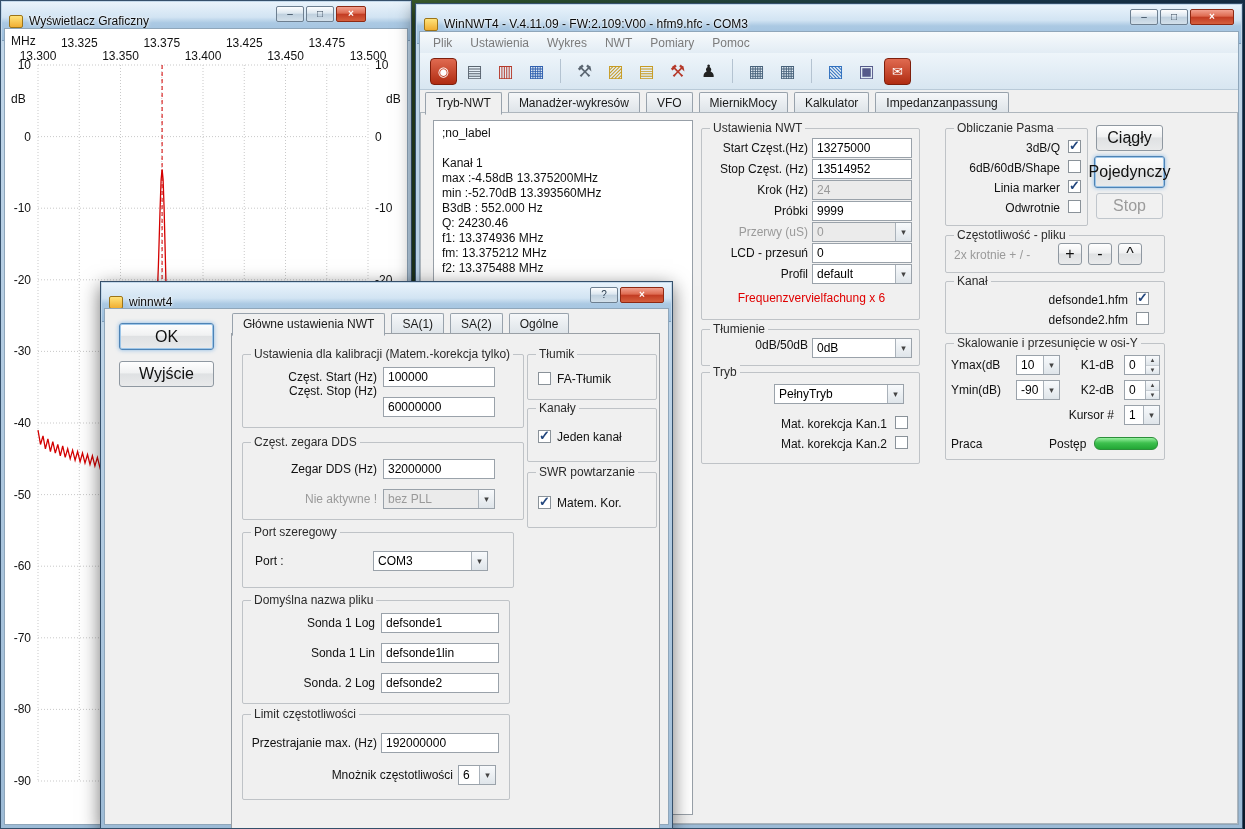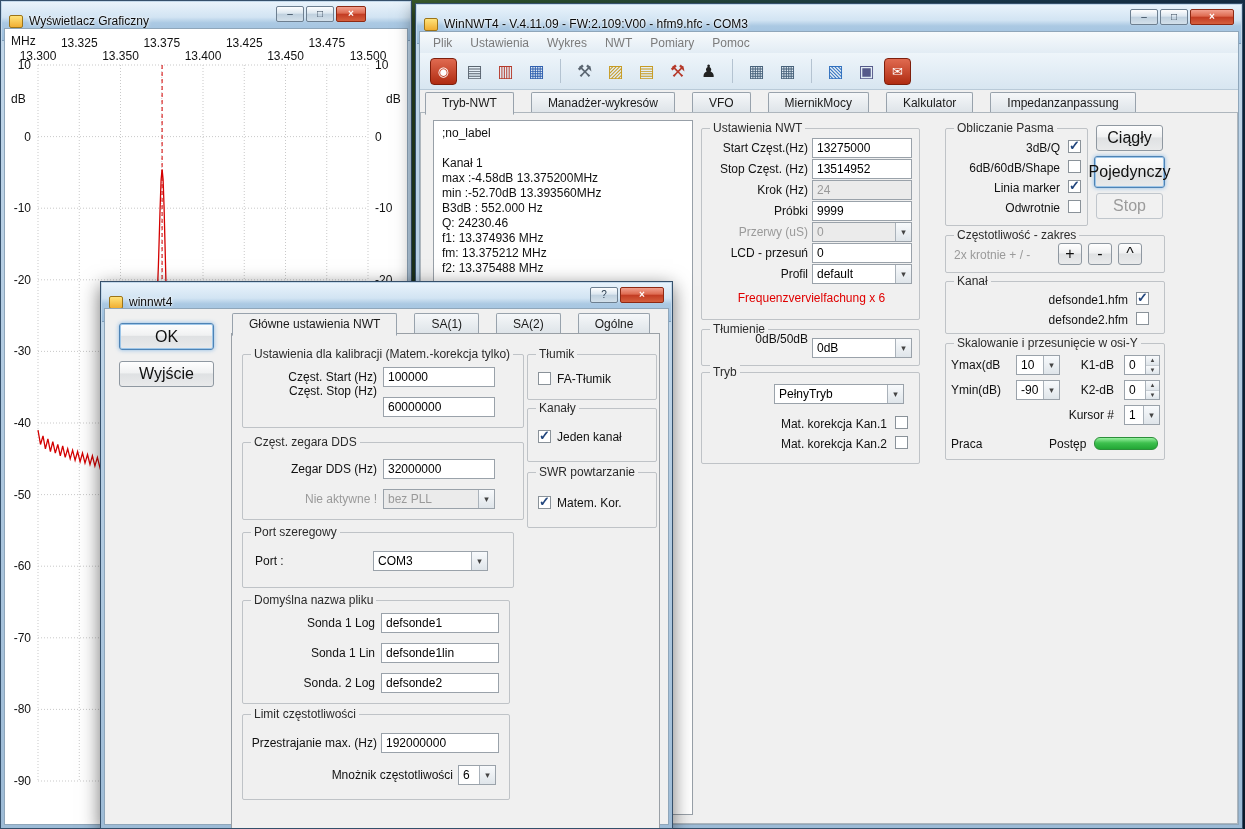--- a/index.html
+++ b/index.html
@@ -26,22 +26,22 @@
   .menu-bar { position:absolute; left:4px; right:4px; top:28px; height:21px; background:linear-gradient(#f7fafc,#e2ecf4); display:flex; align-items:center; padding-left:4px; }
   .menu-item { font-size:12px; color:#7b7b7b; padding:2px 9px; }
   .toolbar { position:absolute; left:4px; right:4px; top:49px; height:37px; background:linear-gradient(#eef5fa,#d8e6f1); border-bottom:1px solid #b9cad8; display:flex; align-items:center; padding-left:10px; gap:4px; }
   .tb-icon { width:27px; height:27px; border:1px solid transparent; border-radius:3px; display:flex; align-items:center; justify-content:center; font-size:17px; }
   .tb-sep { width:1px; height:24px; background:#b4c3d1; margin:0 6px; }
   .ic-power,.ic-exit { background:linear-gradient(#e06a50,#b02c12); color:#fff; border-color:#7e1f0c; border-radius:4px; font-size:13px; }
   .ic-gray{color:#5a6570} .ic-red{color:#b5392a} .ic-multi{color:#2f5fae} .ic-yellow{color:#c79b22}
   .ic-dark{color:#222} .ic-steel{color:#47617a} .ic-blue{color:#2f6fbe} .ic-purple{color:#555a8a}
 
   .tab-bar { position:absolute; display:flex; align-items:flex-end; }
-  .tab { position:relative; font-size:12px; padding:3px 16px; height:21px; background:linear-gradient(#f5f7f9,#dde3e8);
-    border:1px solid #98a2ac; border-bottom:none; border-radius:2px 2px 0 0; margin-right:17px; color:#1a1a1a; white-space:nowrap; }
+  .tab { position:relative; font-size:12px; padding:3px 10px; height:21px; background:linear-gradient(#f5f7f9,#dde3e8);
+    border:1px solid #98a2ac; border-bottom:none; border-radius:2px 2px 0 0; margin-right:6px; color:#1a1a1a; white-space:nowrap; }
   .tab.active { background:#f0f0f0; height:23px; margin-bottom:-2px; z-index:6; border-bottom:1px solid #f0f0f0; }
 
   .content { position:absolute; left:4px; right:4px; top:108px; bottom:4px; background:#f0f0f0; border:1px solid #aeb6bd; }
   .info-box { position:absolute; background:#fff; border:1px solid #98a0a8; font-size:12px; line-height:15px; padding:5px 8px; white-space:pre-line; color:#101010; overflow:hidden; }
 
   .group { position:absolute; border:1px solid #bfc3c7; border-radius:2px; }
   .group-title { position:absolute; top:-8px; left:8px; background:#f0f0f0; padding:0 3px; font-size:12px; color:#2b2b2b; white-space:nowrap; }
   .rlbl { position:absolute; font-size:12px; color:#111; text-align:right; white-space:nowrap; overflow:hidden; }
   .llbl { position:absolute; font-size:12px; color:#111; white-space:nowrap; }
   .gray { color:#9a9a9a; }
@@ -231,21 +231,21 @@
     <div class="rlbl" style="left:2px;top:138px;width:104px;">Profil</div>
     <div class="combo" style="left:110px;top:135px;width:100px;">
       <span class="cval">default</span>
       <span class="carrow"></span>
     </div>
     <div class="note" style="left:0;top:162px;width:219px;">Frequenzvervielfachung x 6</div>
   </div>
 
   <div class="group" style="left:285px;top:325px;width:219px;height:37px;">
     <div class="group-title">Tłumienie</div>
-    <div class="rlbl" style="left:2px;top:2px;width:104px;text-align:right;">0dB/50dB</div>
+    <div class="rlbl" style="left:2px;top:8px;width:104px;text-align:right;">0dB/50dB</div>
     <div class="combo" style="left:110px;top:8px;width:100px;">
       <span class="cval">0dB</span>
       <span class="carrow"></span>
     </div>
   </div>
 
   <div class="group" style="left:285px;top:368px;width:219px;height:92px;">
     <div class="group-title">Tryb</div>
     <div class="combo" style="left:72px;top:11px;width:130px;">
       <span class="cval">PełnyTryb</span>
@@ -267,21 +267,21 @@
     <div class="checkbox checked" style="left:122px;top:51px;"></div>
     <div class="rlbl" style="left:4px;top:72px;width:110px;">Odwrotnie</div>
     <div class="checkbox" style="left:122px;top:71px;"></div>
   </div>
 
   <div class="btn" style="left:680px;top:121px;width:67px;height:26px;">Ciągły</div>
   <div class="btn default" style="left:678px;top:152px;width:71px;height:32px;">Pojedynczy</div>
   <div class="btn dis" style="left:680px;top:189px;width:67px;height:26px;">Stop</div>
 
   <div class="group" style="left:529px;top:231px;width:220px;height:38px;">
-    <div class="group-title">Częstotliwość - zakres</div>
+    <div class="group-title">Częstotliwość - pliku</div>
     <div class="llbl gray" style="left:8px;top:12px;">2x krotnie + / -</div>
     <div class="btn" style="left:112px;top:7px;width:24px;height:22px;">+</div>
     <div class="btn" style="left:142px;top:7px;width:24px;height:22px;">-</div>
     <div class="btn" style="left:172px;top:7px;width:24px;height:22px;">^</div>
   </div>
 
   <div class="group" style="left:529px;top:277px;width:220px;height:53px;">
     <div class="group-title">Kanał</div>
     <div class="rlbl" style="left:20px;top:11px;width:162px;">defsonde1.hfm</div>
     <div class="checkbox checked" style="left:190px;top:10px;"></div>

